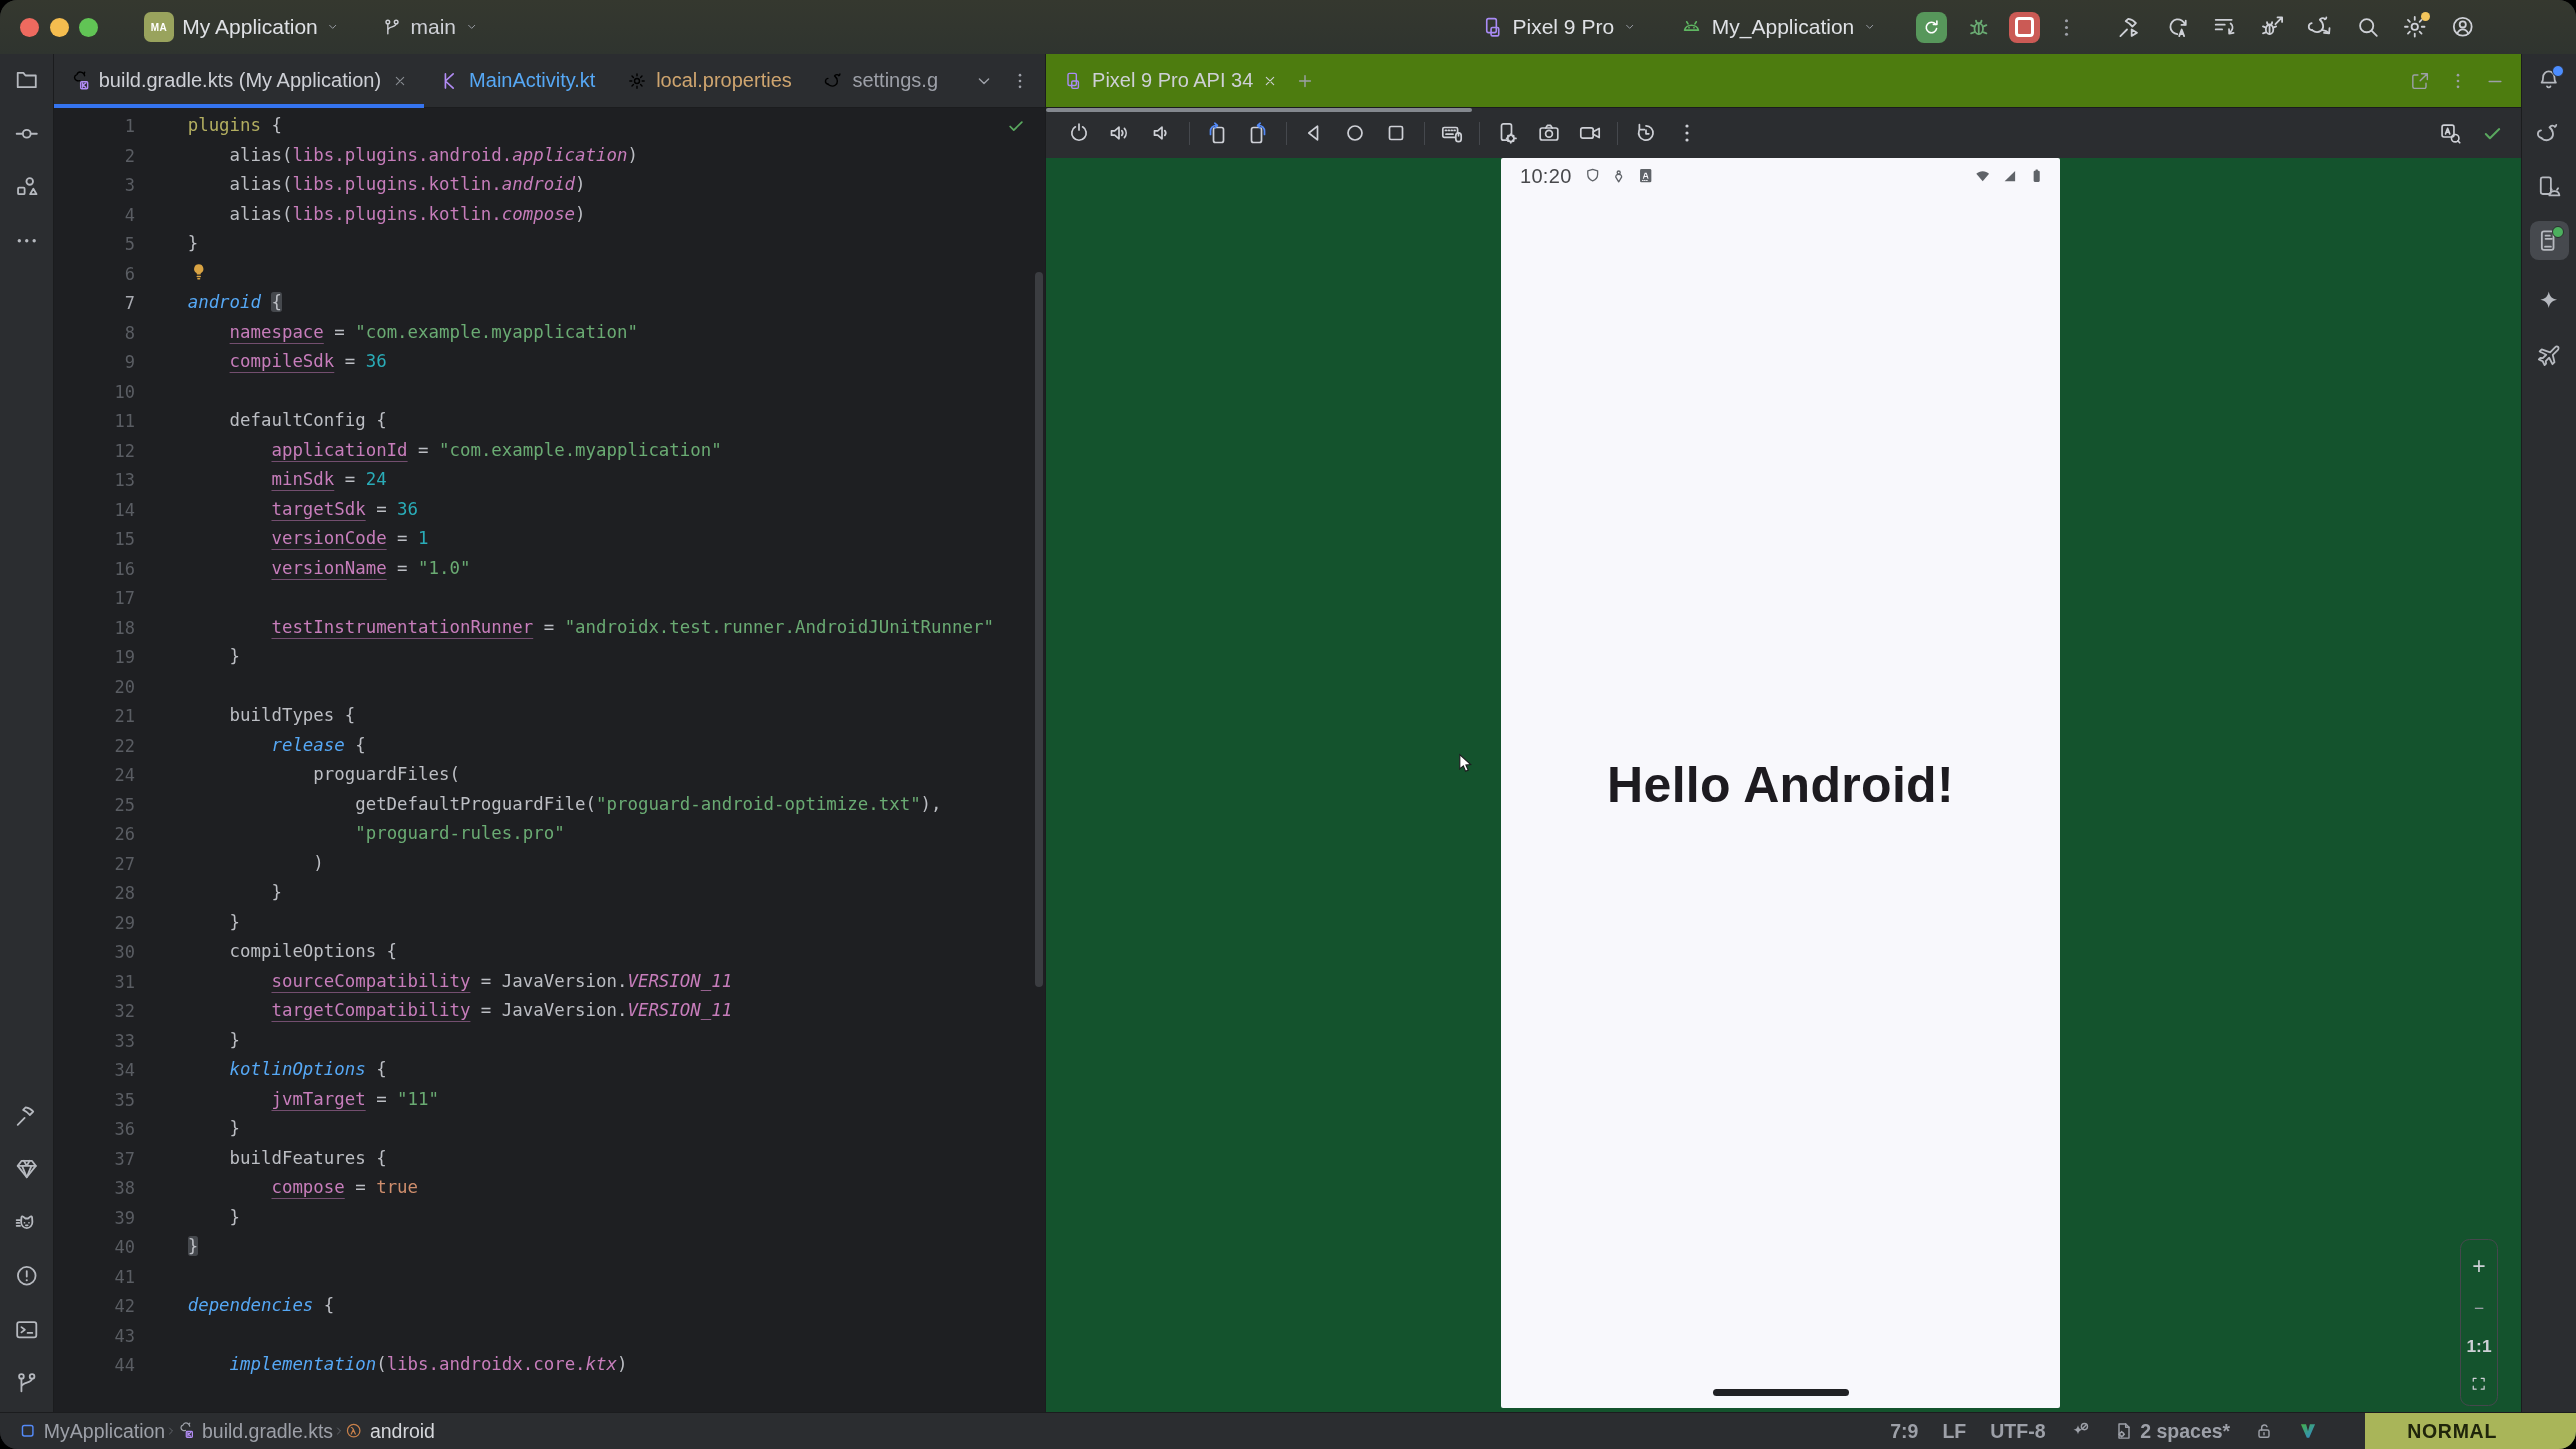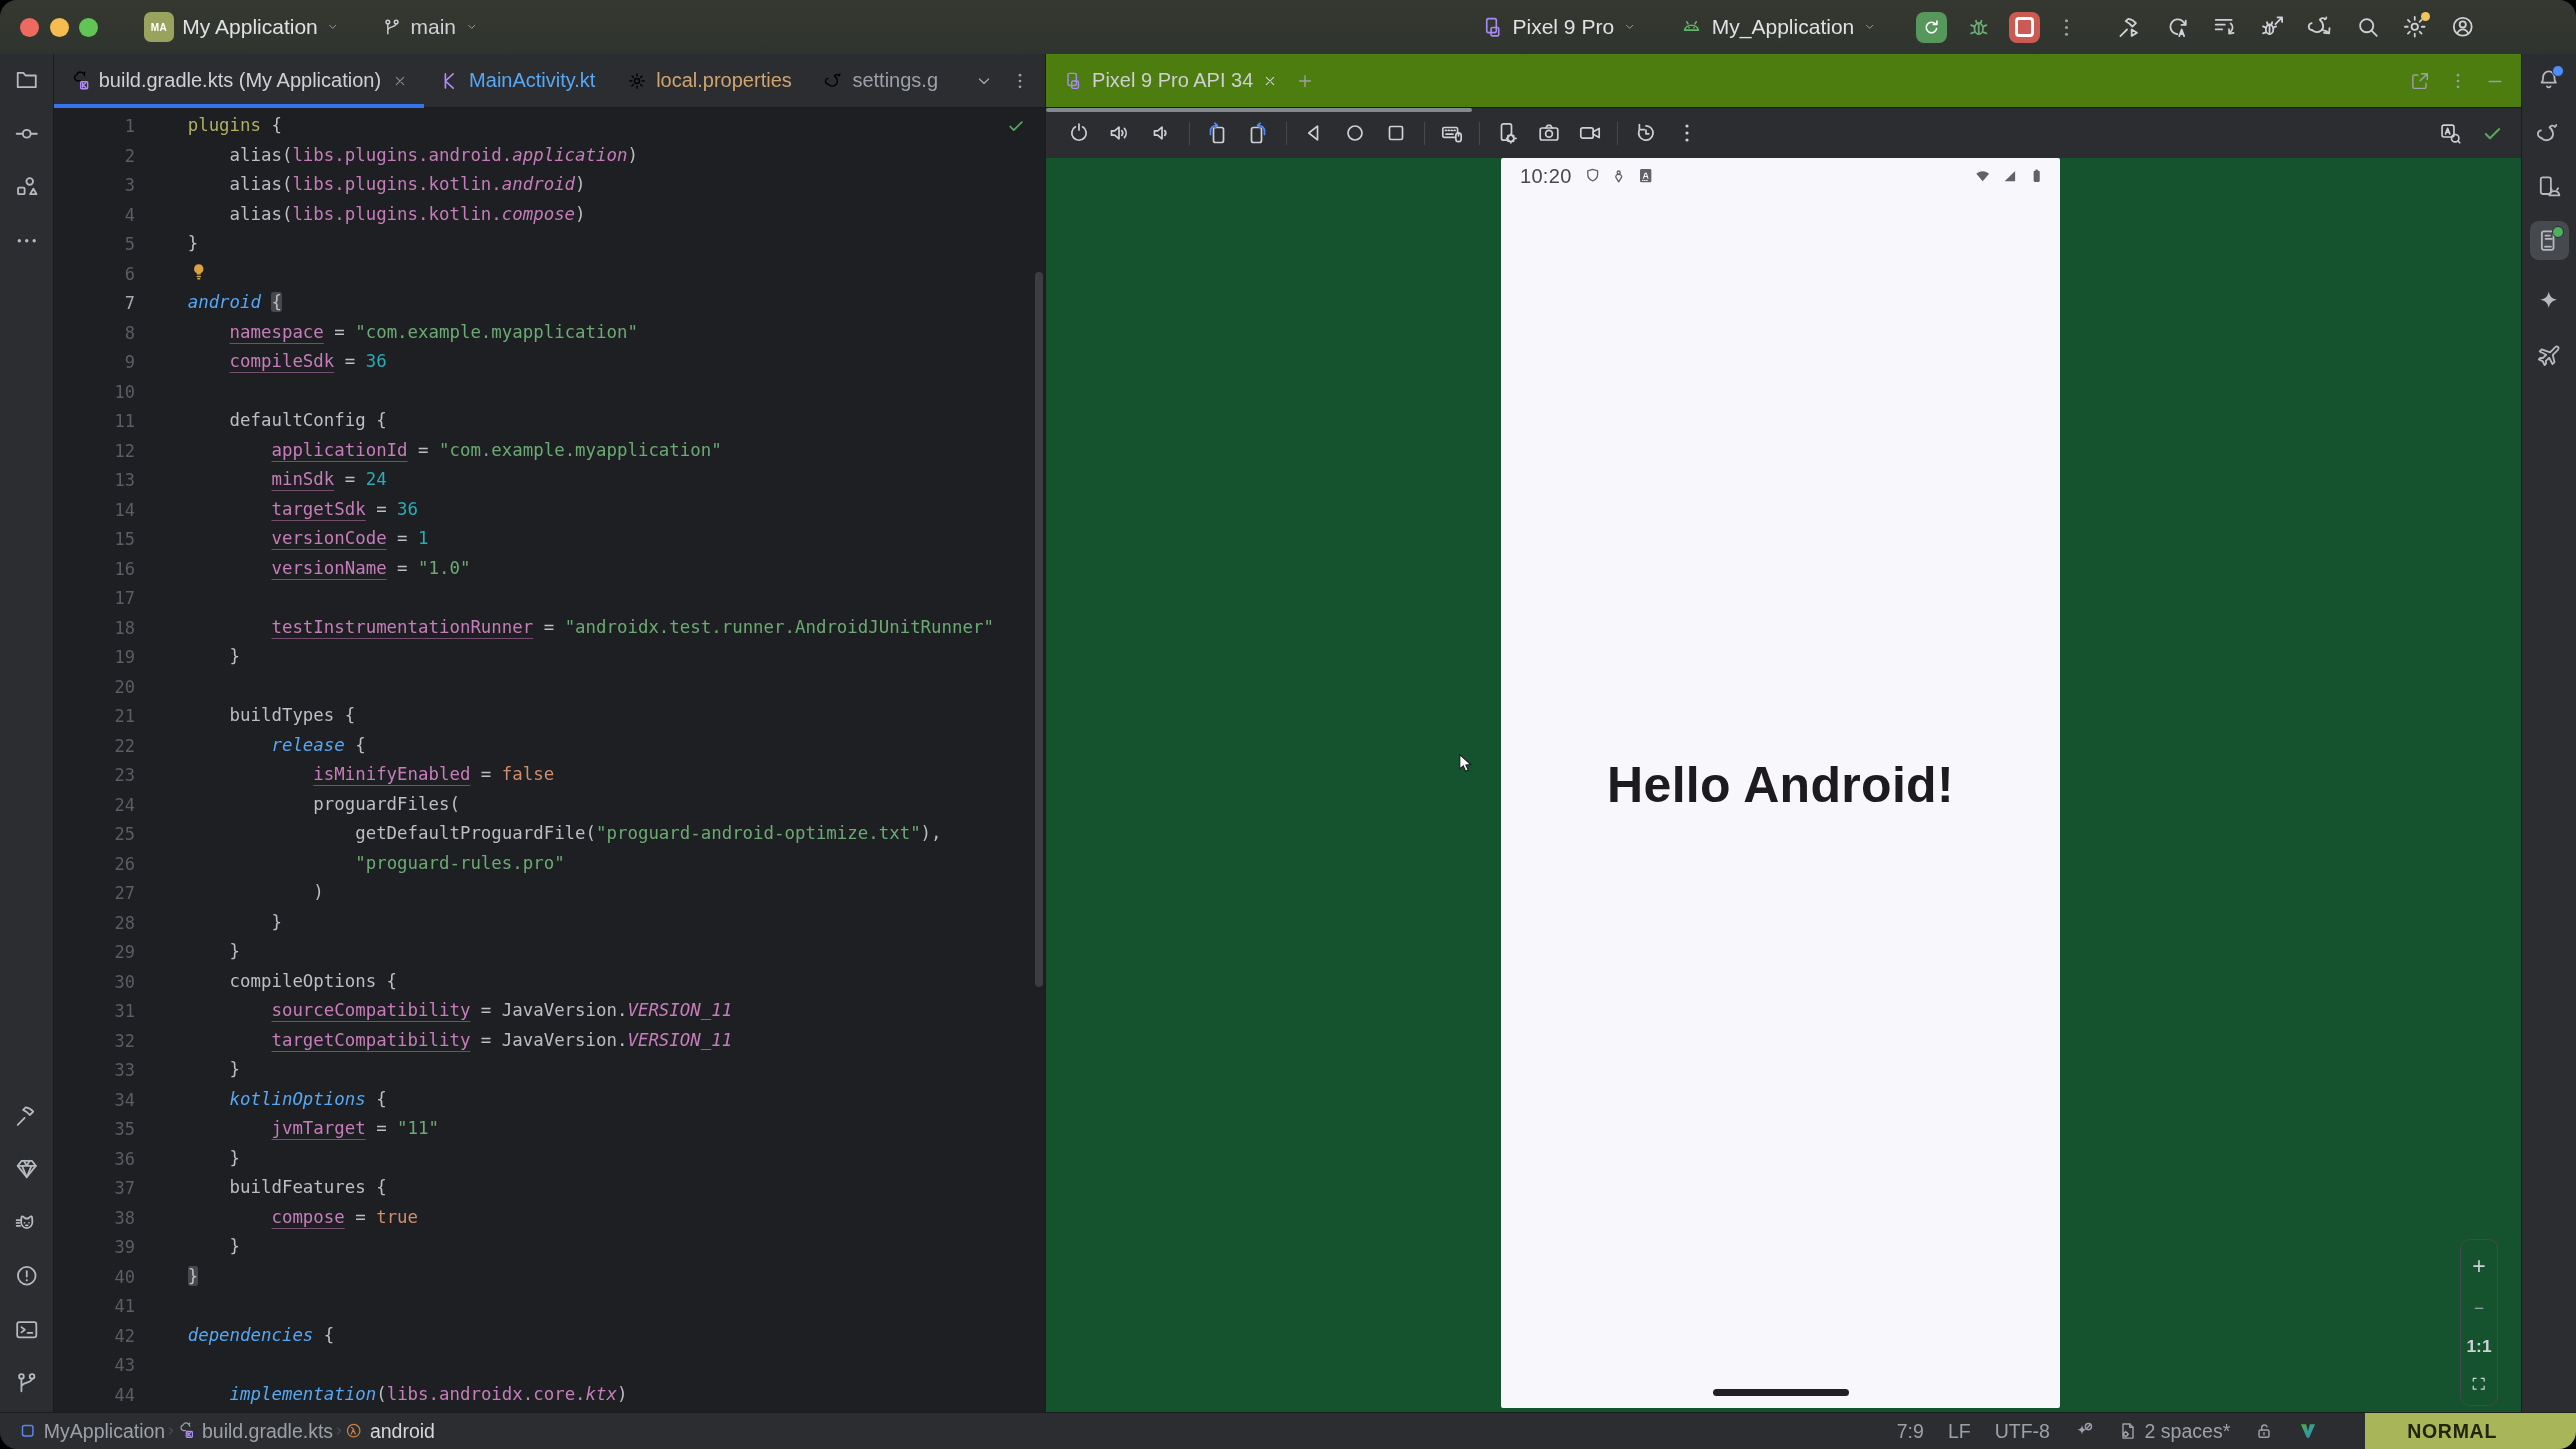--- a/index.html
+++ b/index.html
@@ -92,21 +92,21 @@
   .mouse-cursor{position:absolute;left:409px;top:594px;width:23px;height:23px;}
 
   
   .statusbar{position:absolute;left:0;right:0;bottom:0;height:36px;background:#2b2d30;border-top:0.7px solid #1b1c1e;
     display:flex;align-items:center;font-size:19.5px;color:#9da0a8;}
   .crumbs{display:flex;align-items:center;gap:0;padding-left:19px;}
   .crumb{display:flex;align-items:center;gap:7.4px;}
   .crumb-sep{width:12px;height:12px;color:#6b6f76;}
   .crumb:last-child .crumb-label{color:#d5d7db;}
   .sb-right{margin-left:auto;display:flex;align-items:center;gap:24px;}
-  .sb-item{display:flex;align-items:center;gap:6.7px;}
+  .sb-item{display:flex;align-items:center;gap:6.7px;font-weight:bold;}
   .vim-badge{height:36px;display:flex;align-items:center;justify-content:center;background:#a9b559;color:#20250b;
     font-weight:700;letter-spacing:0.7px;padding:0 79px 0 42px;margin-left:23px;}
 </style>
 </head>
 <body>
 
 <div class="window">
 
   <header class="titlebar">
     <div class="traffic">
@@ -471,24 +471,20 @@
             <span class="gutter">20</span>
             <pre class="code"></pre>
           </div>
           <div class="line">
             <span class="gutter">21</span>
             <pre class="code"><span class="tok-pl">    buildTypes {</span></pre>
           </div>
           <div class="line">
             <span class="gutter">22</span>
             <pre class="code"><span class="tok-pl">        </span><span class="tok-kw">release</span><span class="tok-pl"> {</span></pre>
-          </div>
-          <div class="line">
-            <span class="gutter">23</span>
-            <pre class="code"><span class="tok-pl">            </span><span class="tok-prop">isMinifyEnabled</span><span class="tok-pl"> = </span><span class="tok-bool">false</span></pre>
           </div>
           <div class="line">
             <span class="gutter">24</span>
             <pre class="code"><span class="tok-pl">            proguardFiles(</span></pre>
           </div>
           <div class="line">
             <span class="gutter">25</span>
             <pre class="code"><span class="tok-pl">                getDefaultProguardFile(</span><span class="tok-str">"proguard-android-optimize.txt"</span><span class="tok-pl">),</span></pre>
           </div>
           <div class="line">

